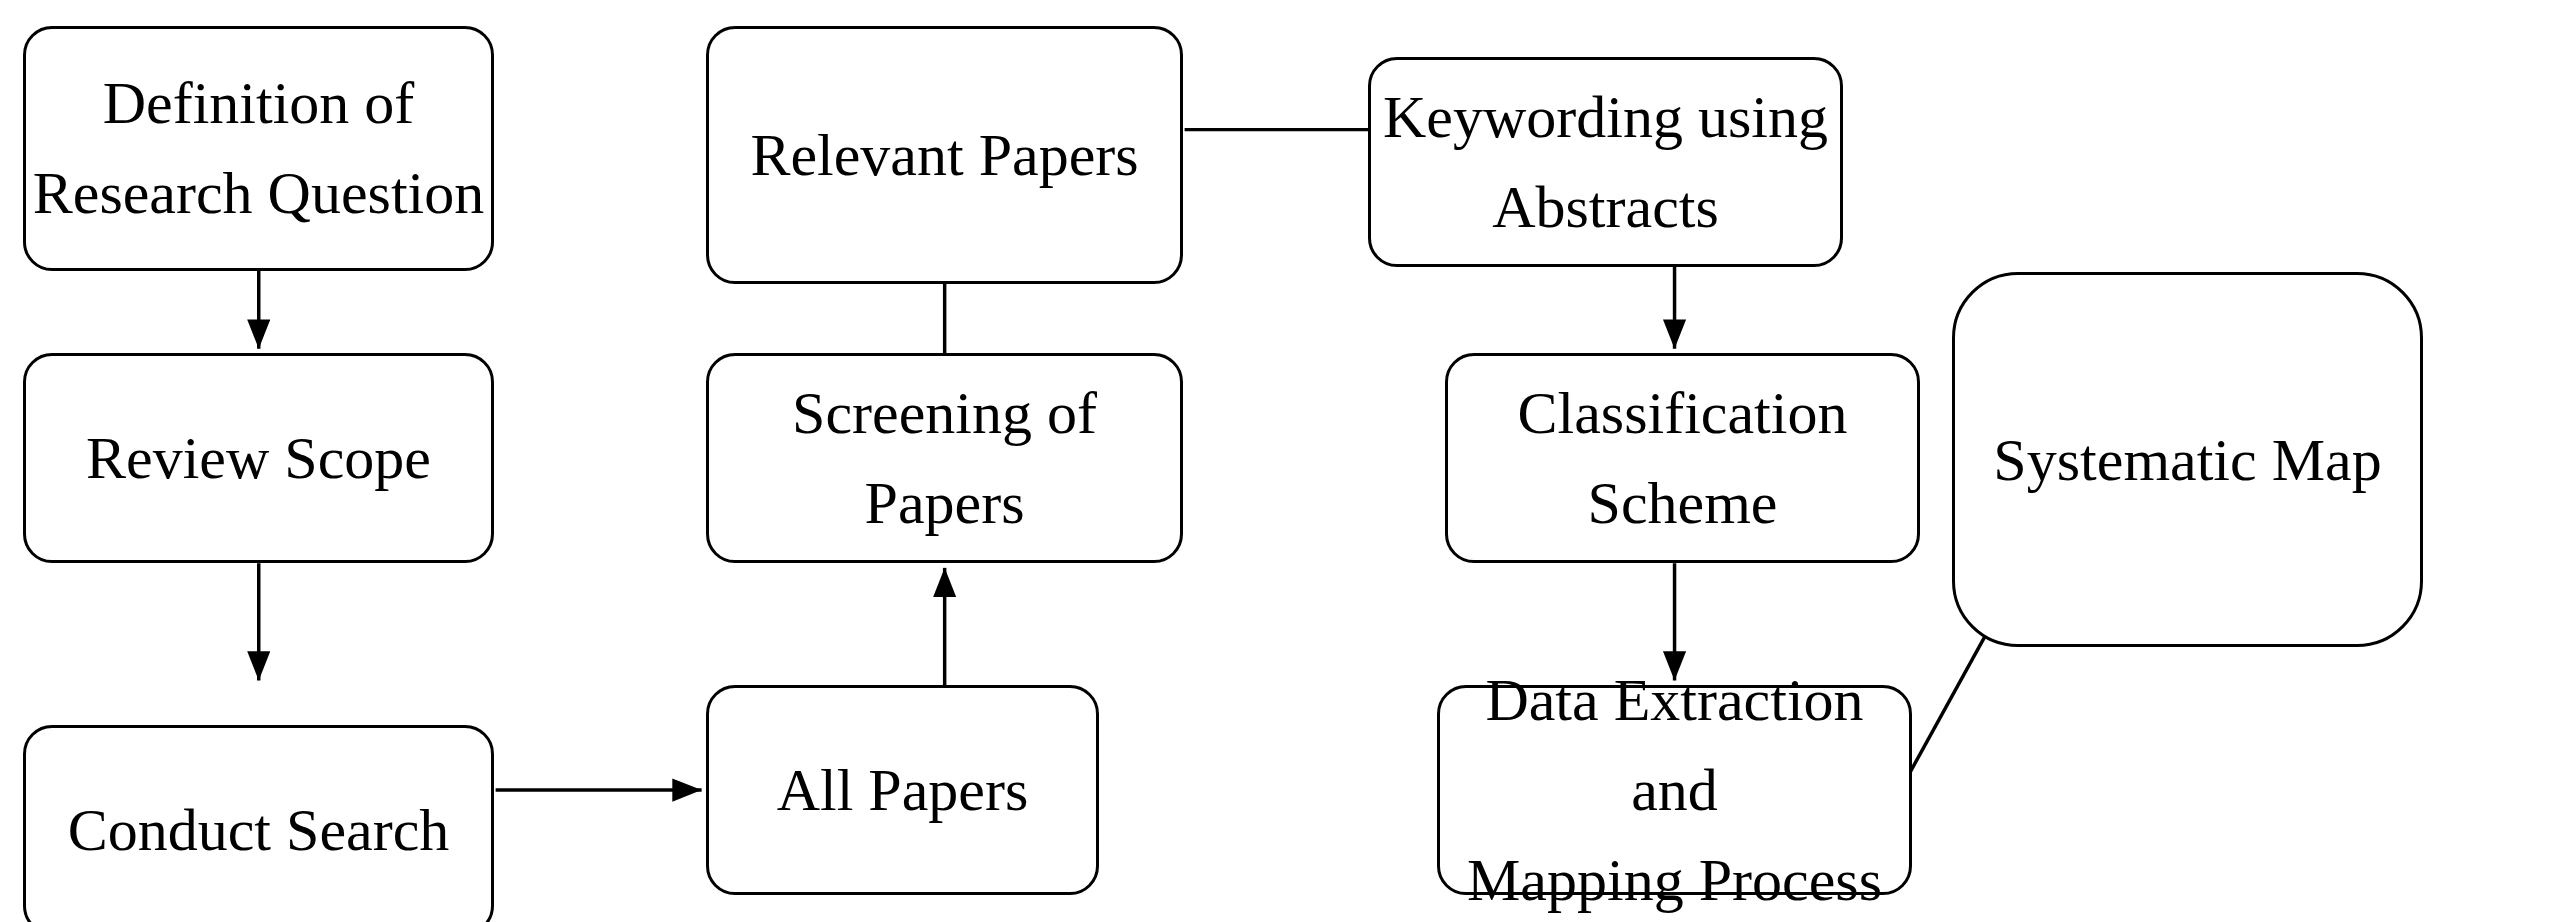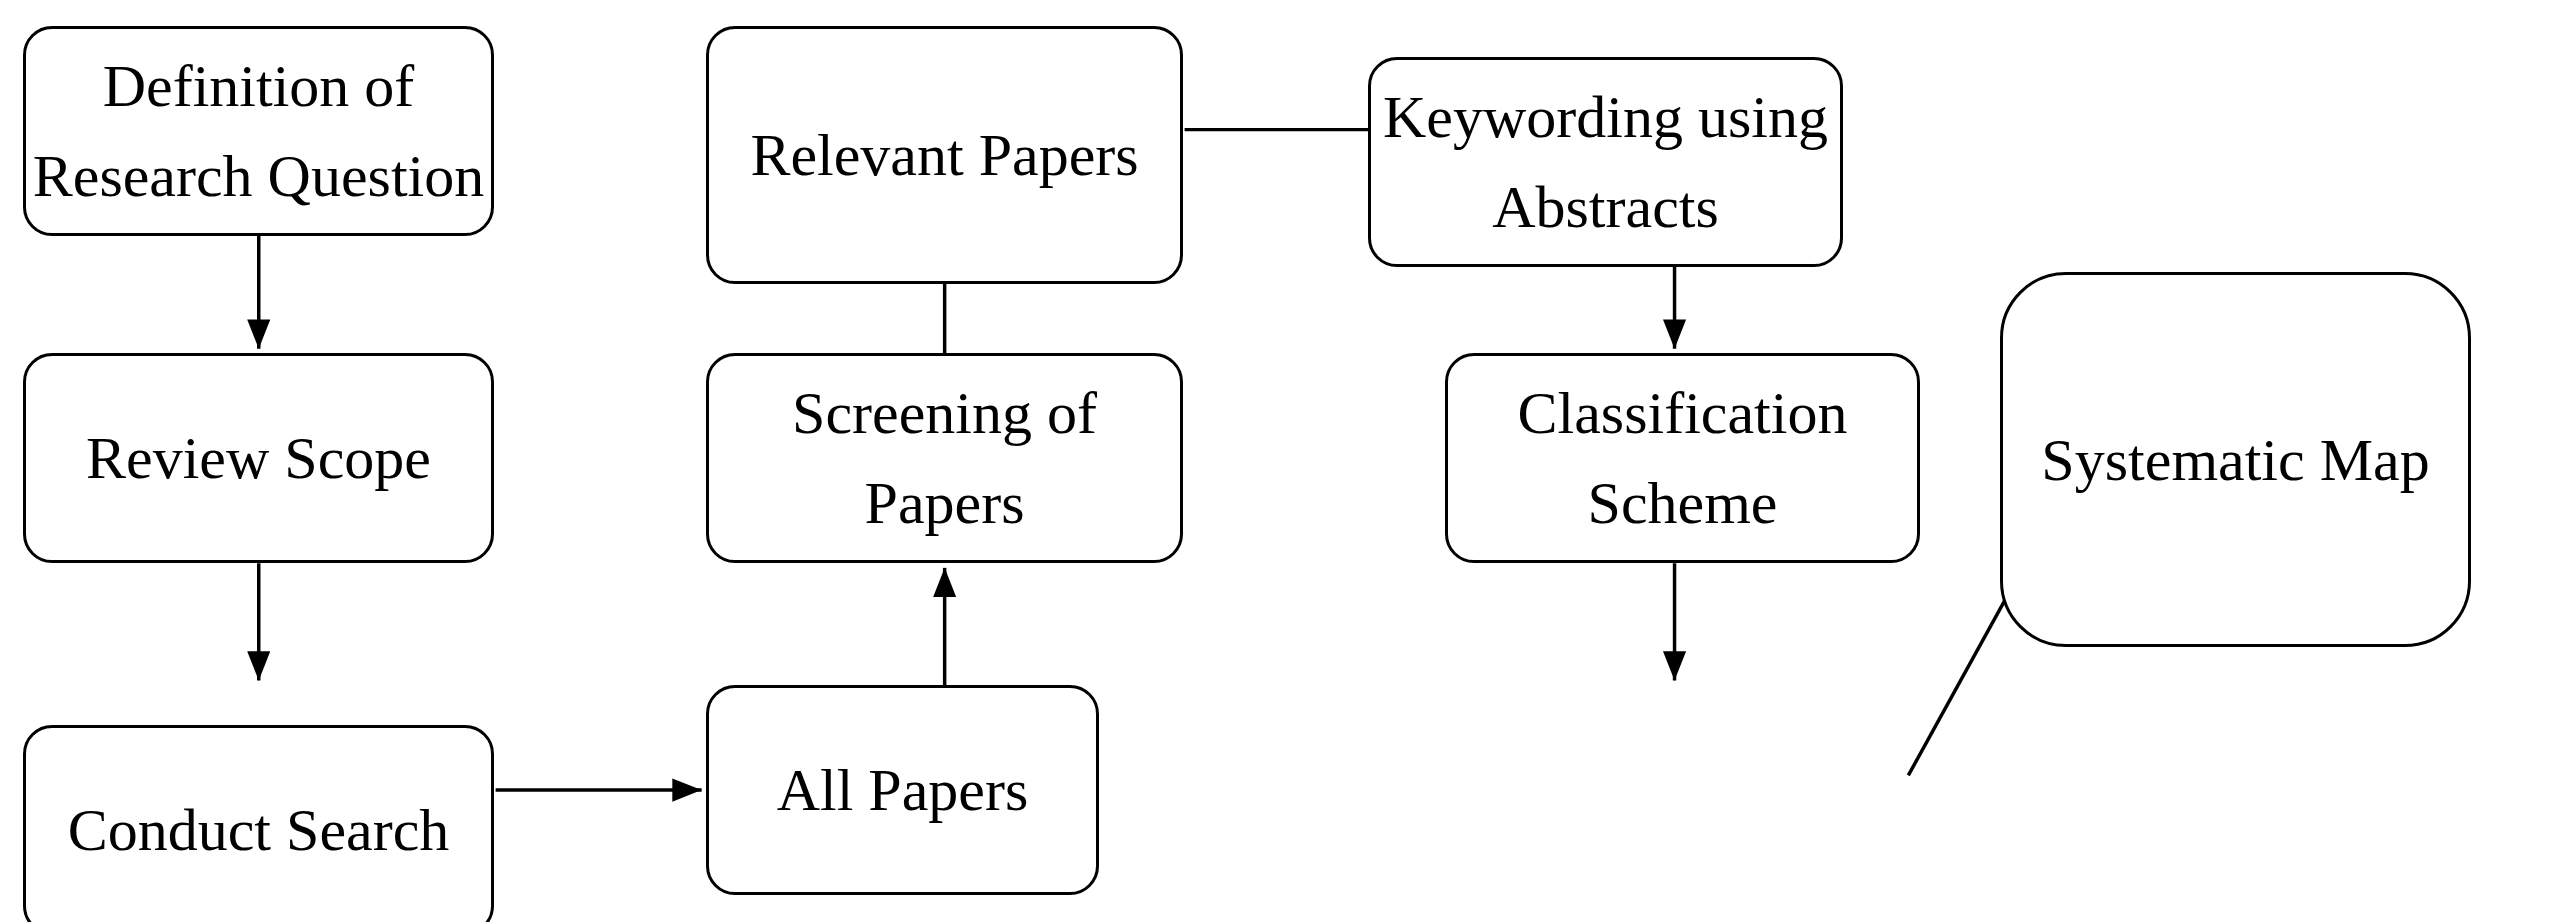--- a/index.html
+++ b/index.html
@@ -25,33 +25,33 @@
     display: flex;
     align-items: center;
     justify-content: center;
     text-align: center;
     font-size: 60px;
     line-height: 1.5;
     white-space: pre-line;
     padding: 0 3.1px;
   }
   
-  .n-definition     { left: 23px;   top: 25.5px;  width: 471px; height: 210px; }
+  .n-definition     { left: 23px;   top: 25.5px;  width: 471px; height: 245px; }
   .n-review         { left: 23px;   top: 353px; width: 471px; height: 210px; }
   .n-conduct        { left: 23px;   top: 685px; width: 471px; height: 210px; margin-top: 40px; }
   
   .n-relevant       { left: 706px;  top: 25.5px;  width: 477px; height: 258px; }
   .n-screening      { left: 706px;  top: 353px; width: 477px; height: 210px; }
   .n-all-papers     { left: 706px;  top: 685px; width: 393px; height: 210px; }
   
   .n-keywording     { left: 1368px; top: 25.5px;  width: 475px; height: 210px; margin-top: 31px; }
   .n-classification { left: 1437px; top: 353px; width: 475px; height: 210px; margin-left: 8px; }
   .n-extraction     { left: 1437px; top: 685px; width: 475px; height: 210px; padding: 0 1.5px; }
   
-  .n-systematic     { left: 2000px; top: 272px; width: 471px; height: 375px; border-radius: 66px; }
+  .n-systematic     { left: 1952px; top: 272px; width: 471px; height: 375px; border-radius: 66px; }
 
   #edges {
     position: absolute;
     left: 0;
     top: 0;
     width: 2576px;
     height: 922px;
     pointer-events: none;
   }
   #edges line {
@@ -104,19 +104,23 @@
   </div>
 
   <div class="node n-keywording">
     <span>Keywording using
 Abstracts</span>
   </div>
   <div class="node n-classification">
     <span>Classification
 Scheme</span>
   </div>
+  <div class="node n-extraction">
+    <span>Data Extraction and
+Mapping Process</span>
+  </div>
 
   <div class="node n-systematic">
     <span>Systematic Map</span>
   </div>
 
 </div>
 
 
 </body></html>

